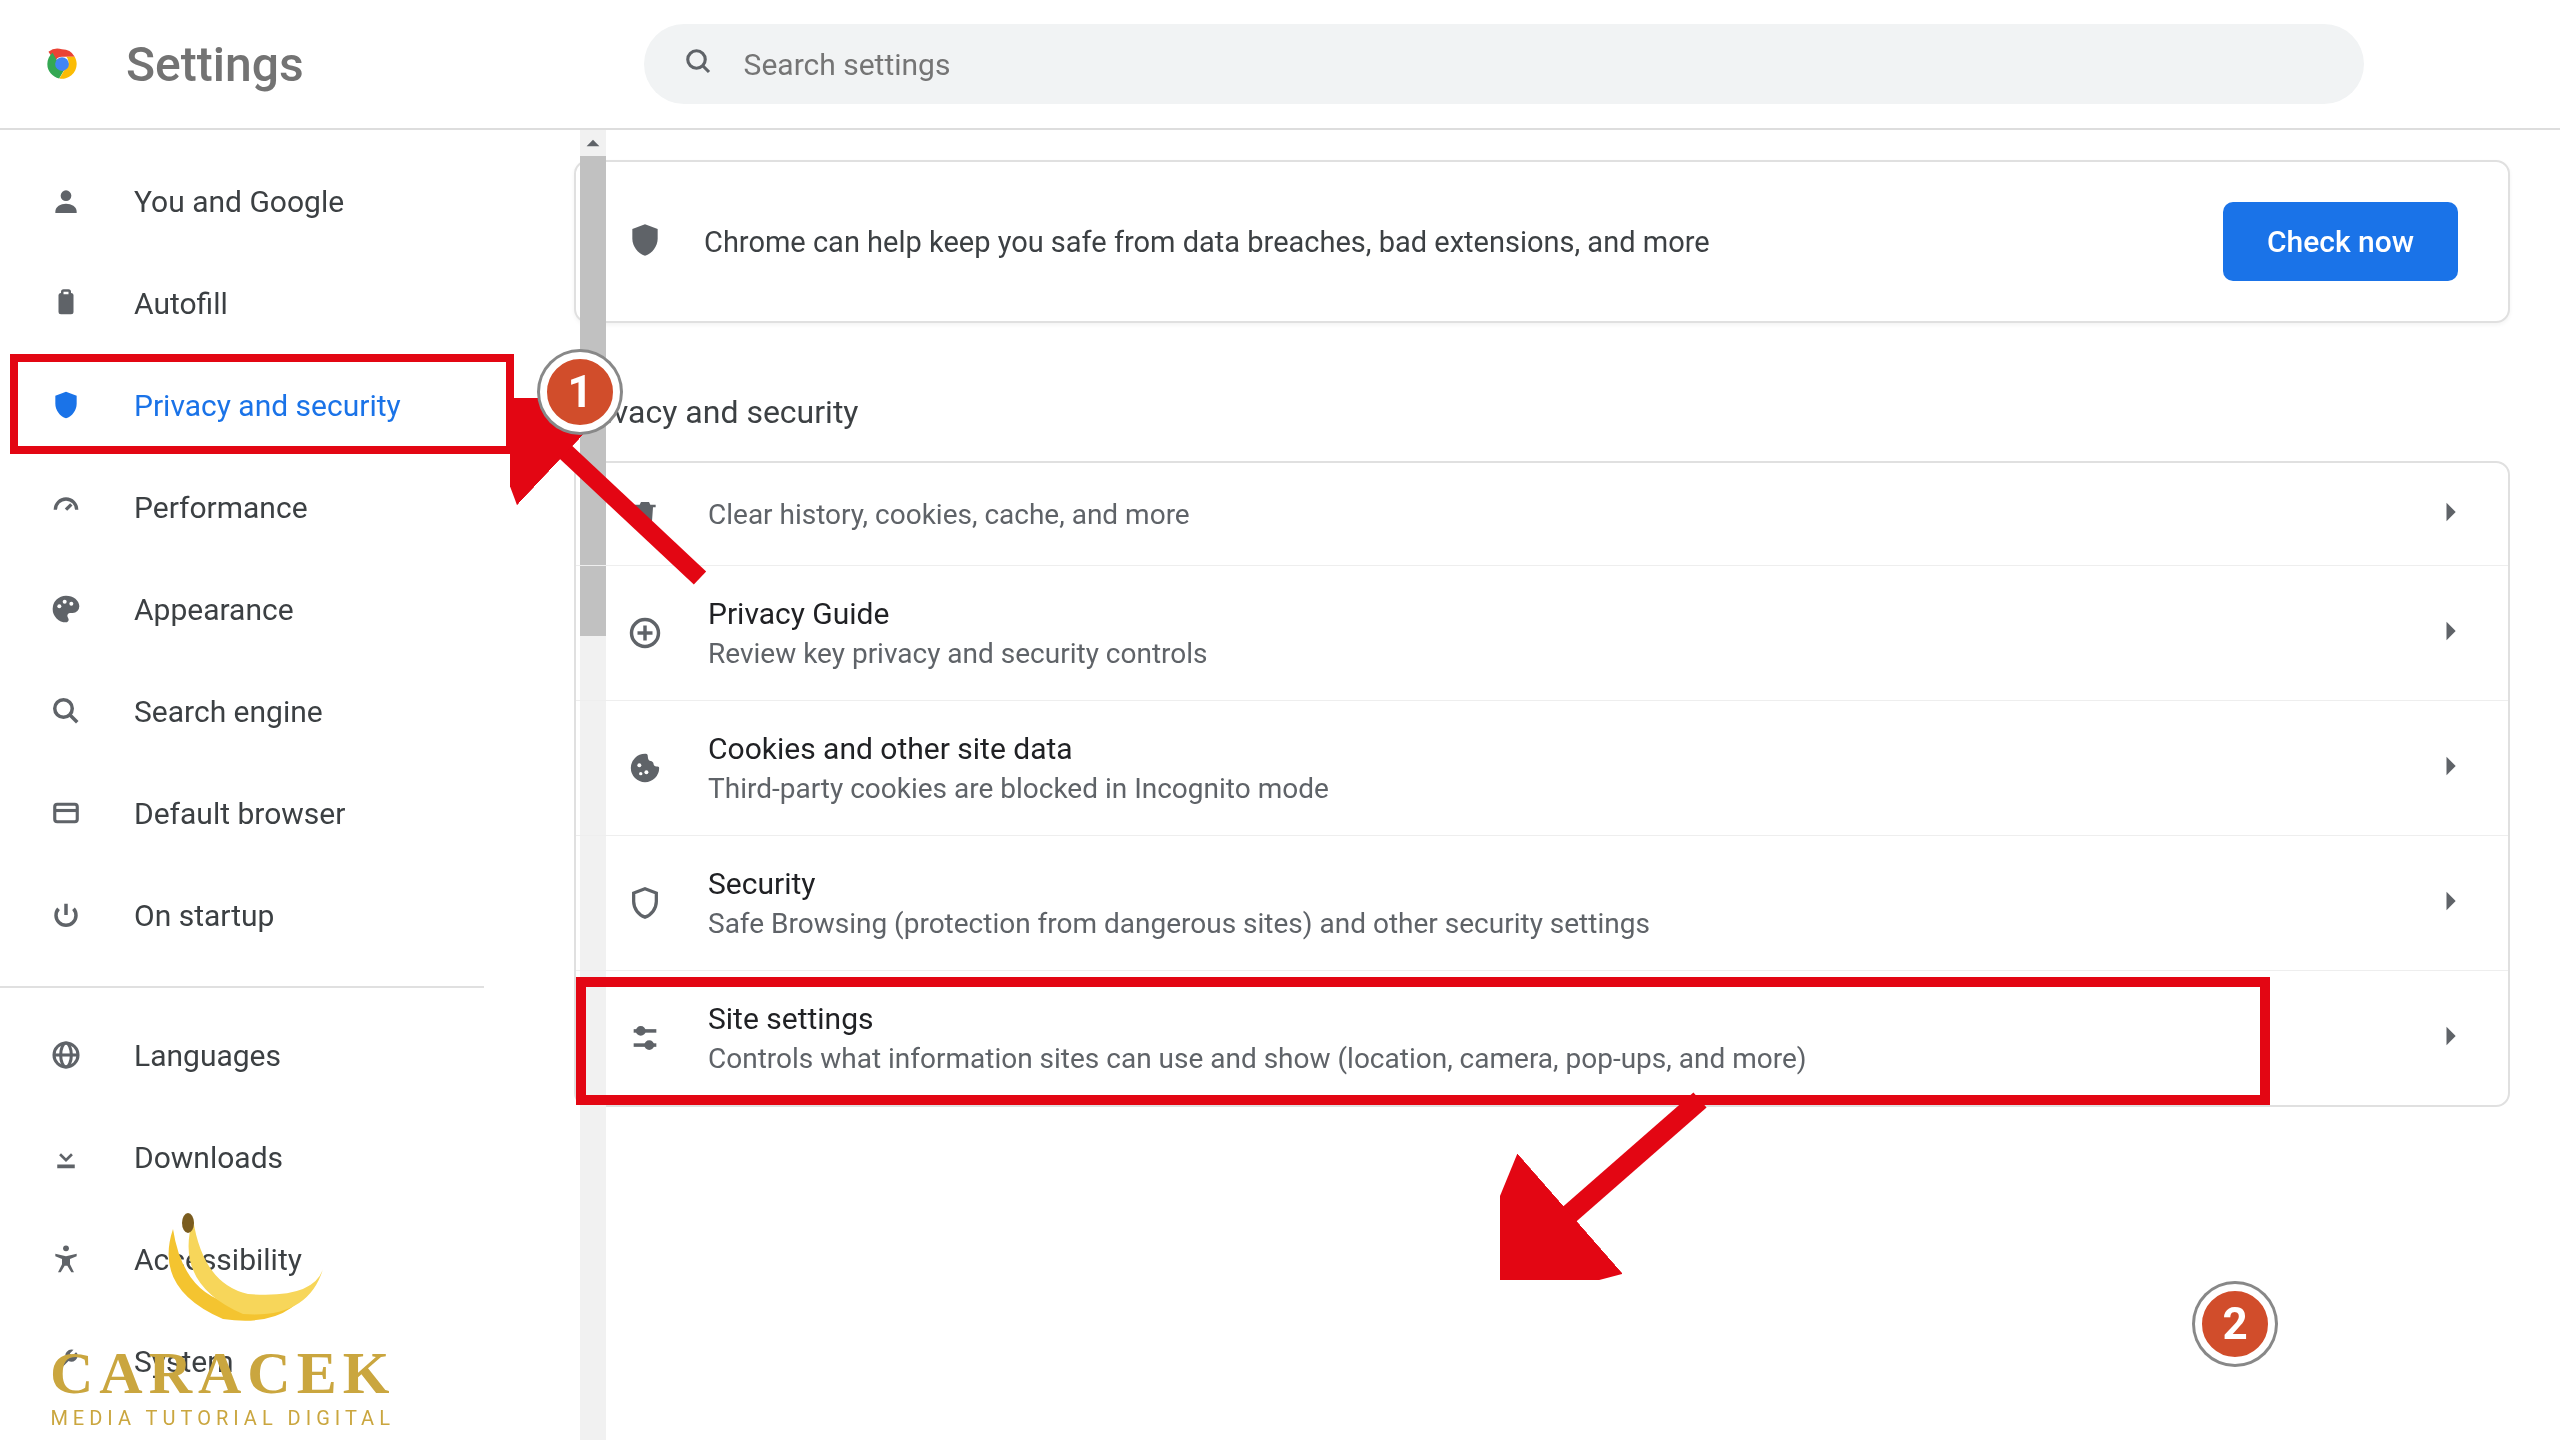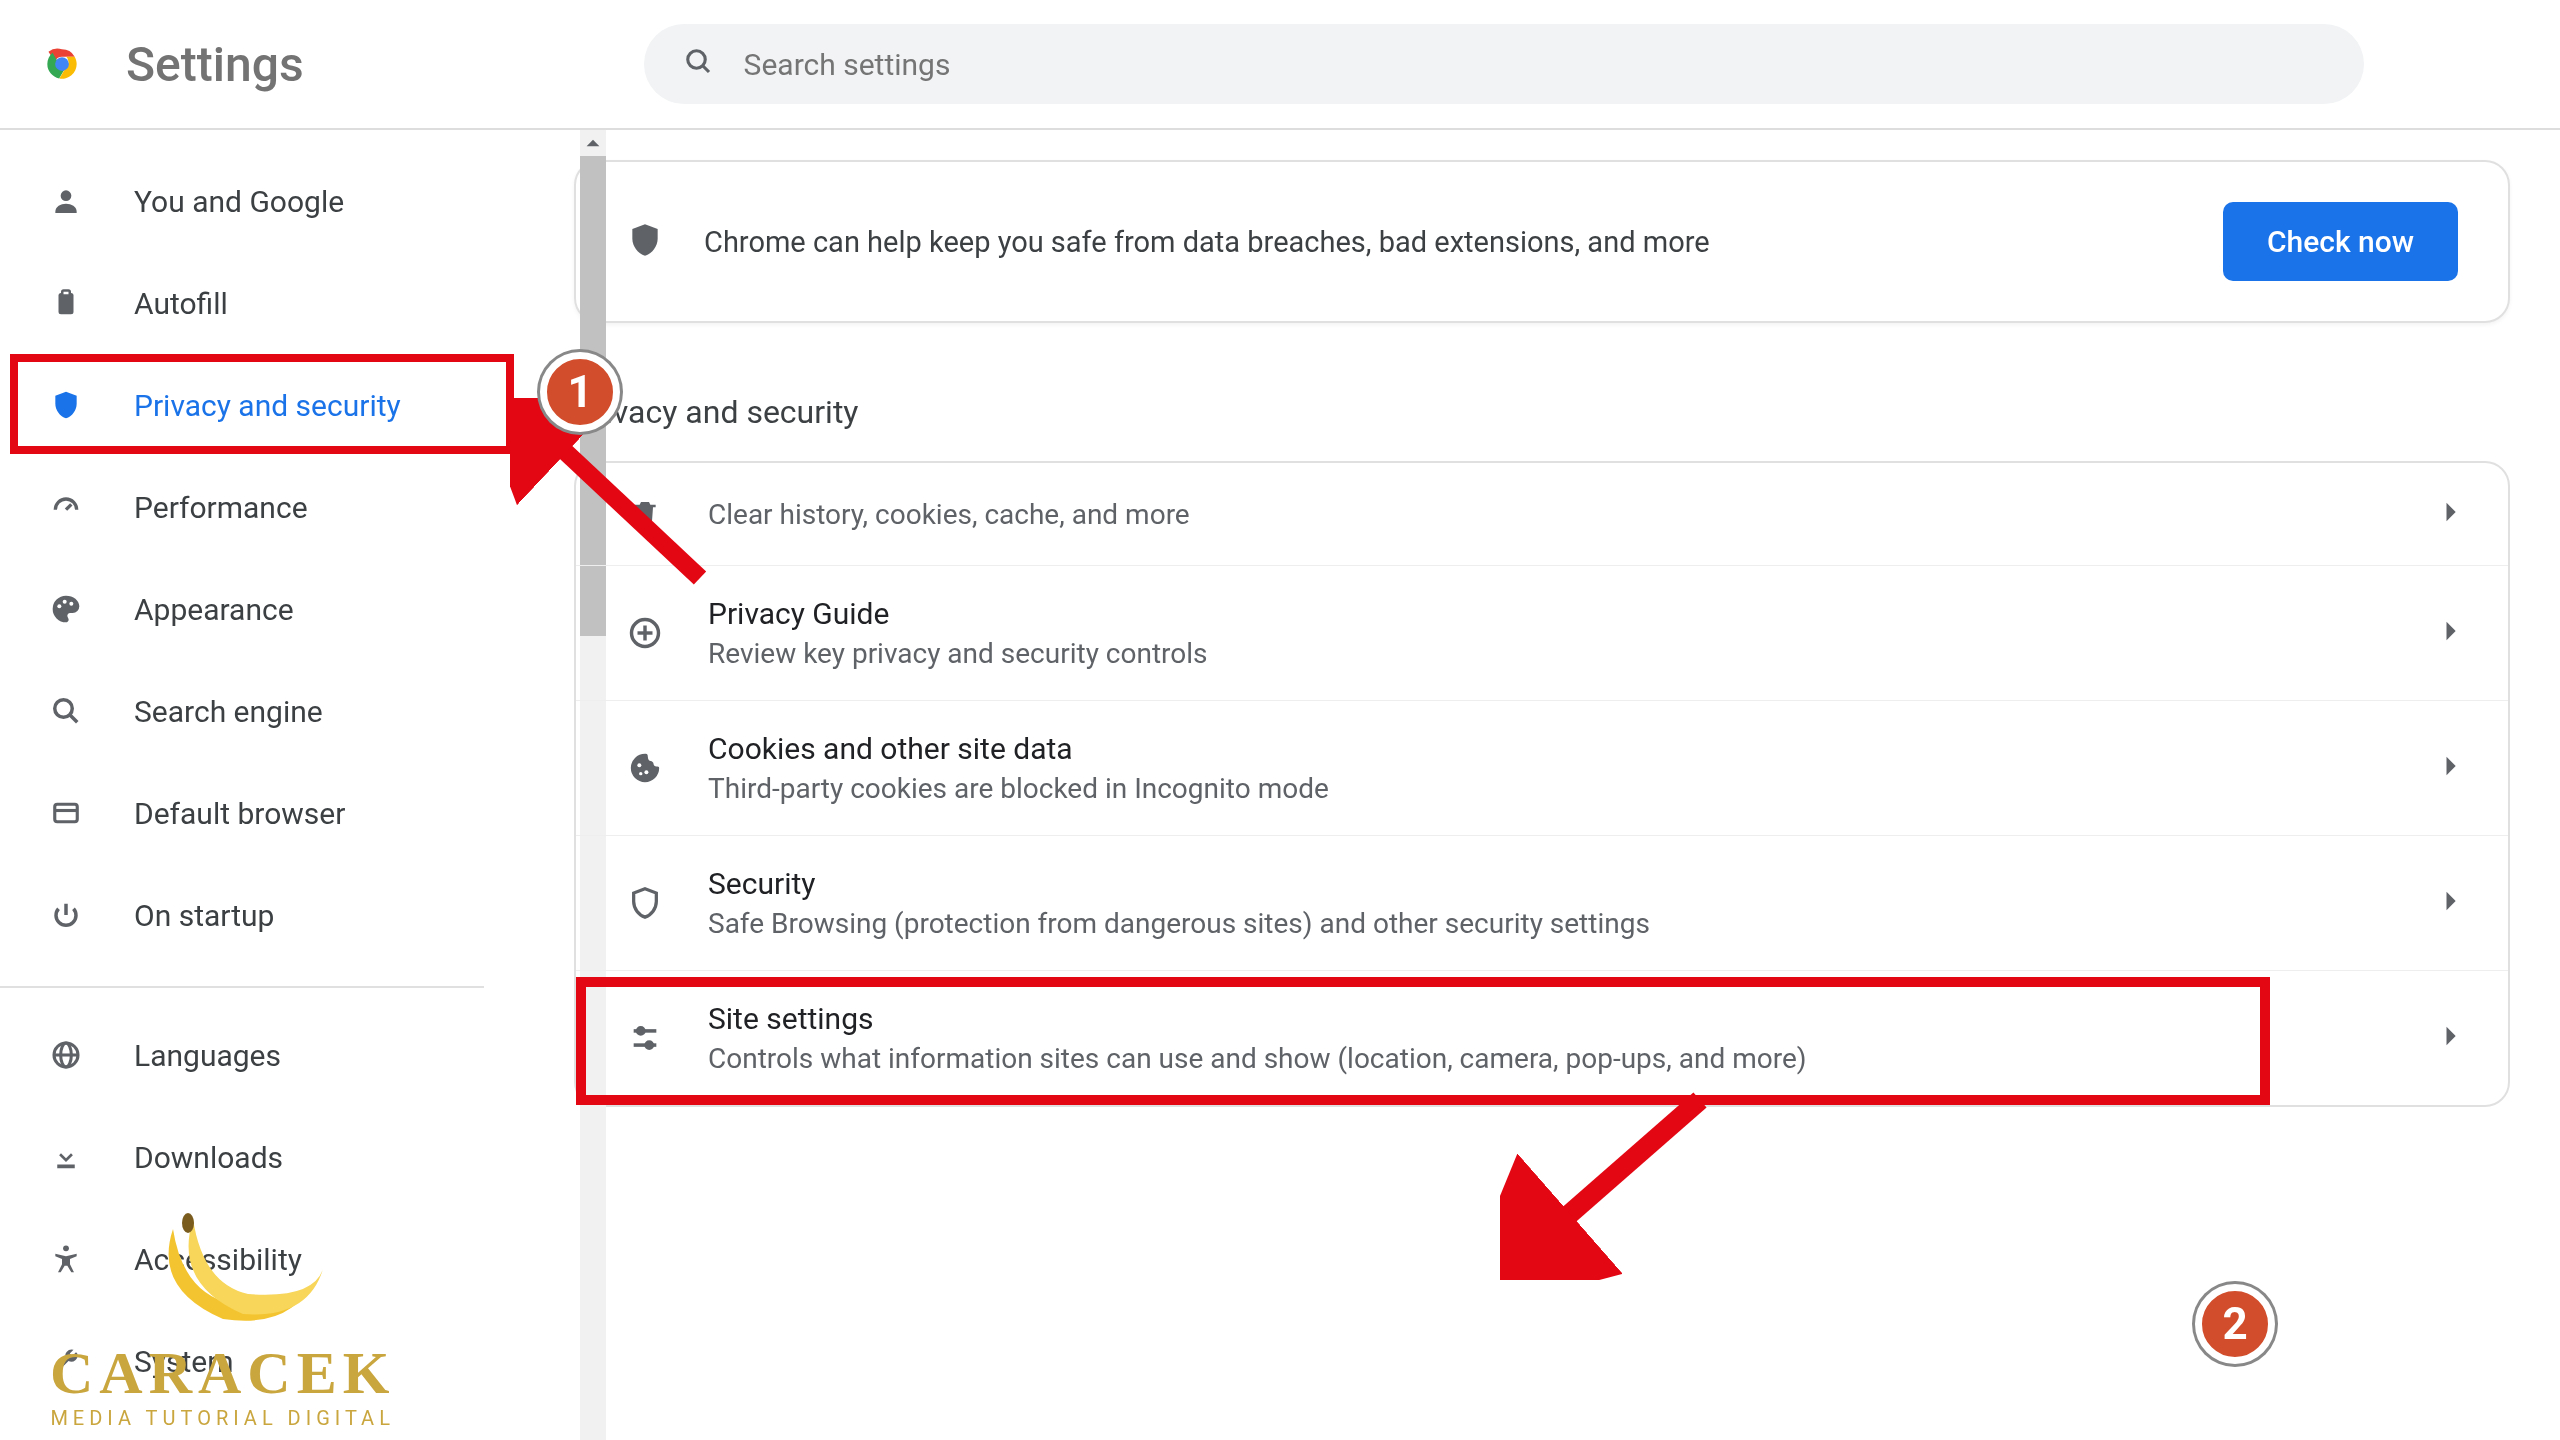--- a/index.html
+++ b/index.html
@@ -40,21 +40,21 @@
   position: absolute; left: 580px; top: 0; width: 26px; height: 100%;
   background: #f1f1f1;
 }
 .scroll-up { position:absolute; top:0; width:26px; height:26px; display:flex; align-items:center; justify-content:center; color:#5f6368; }
 .scroll-thumb { position:absolute; top:26px; width:26px; height:480px; background:#c1c1c1; }
 
 .content { margin-left: 90px; padding-top: 30px; flex: 1; padding-right: 50px; }
 .section-title { font-size: 32px; color: #3c4043; margin-bottom: 30px; }
 
 .card {
-  border: 2px solid #e0e0e0; border-radius: 25px;
+  border: 2px solid #e0e0e0; border-radius: 14px;
   background: #fff;
 }
 .safety-card {
   display:flex; align-items:center; padding: 40px 50px; margin-bottom: 70px;
   box-shadow: 0 2px 4px rgba(0,0,0,0.05);
 }
 .safety-card .shield { color:#5f6368; margin-right: 40px; }
 .safety-text { flex:1; font-size: 29px; color:#3c4043; }
 .check-btn {
   background:#1a73e8; color:#fff; border:none; font-size:30px; font-weight:500;

